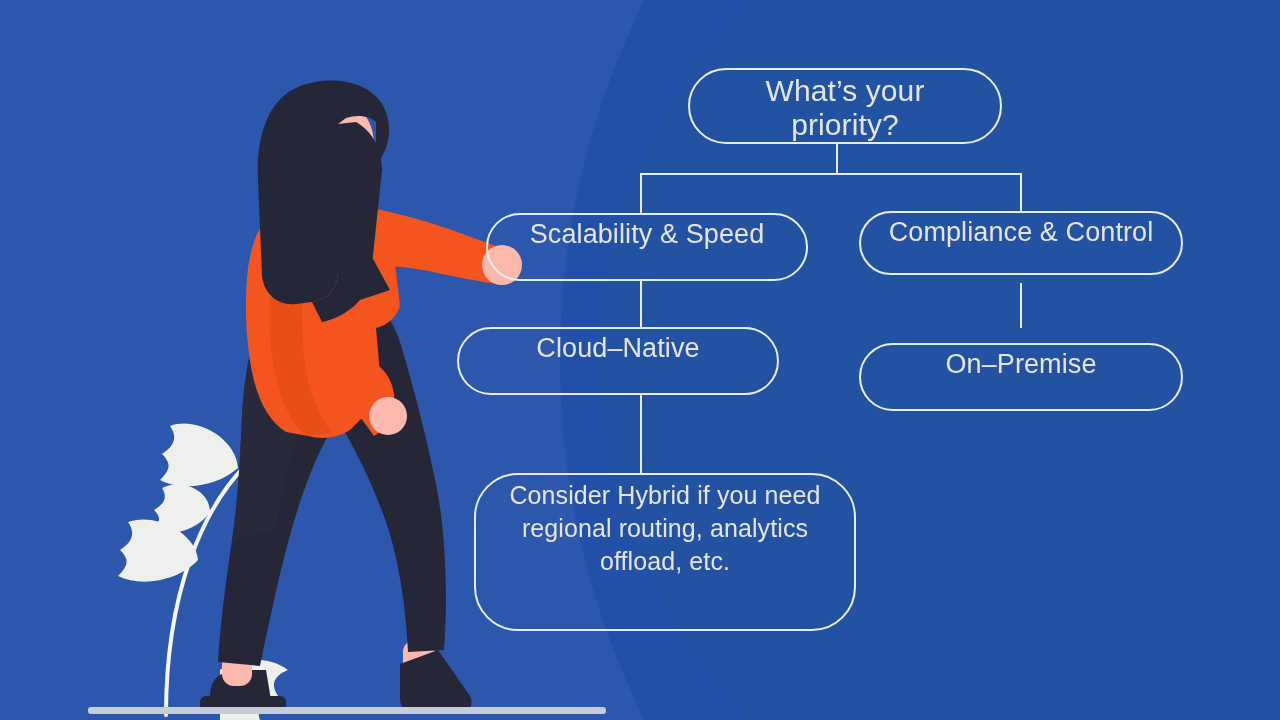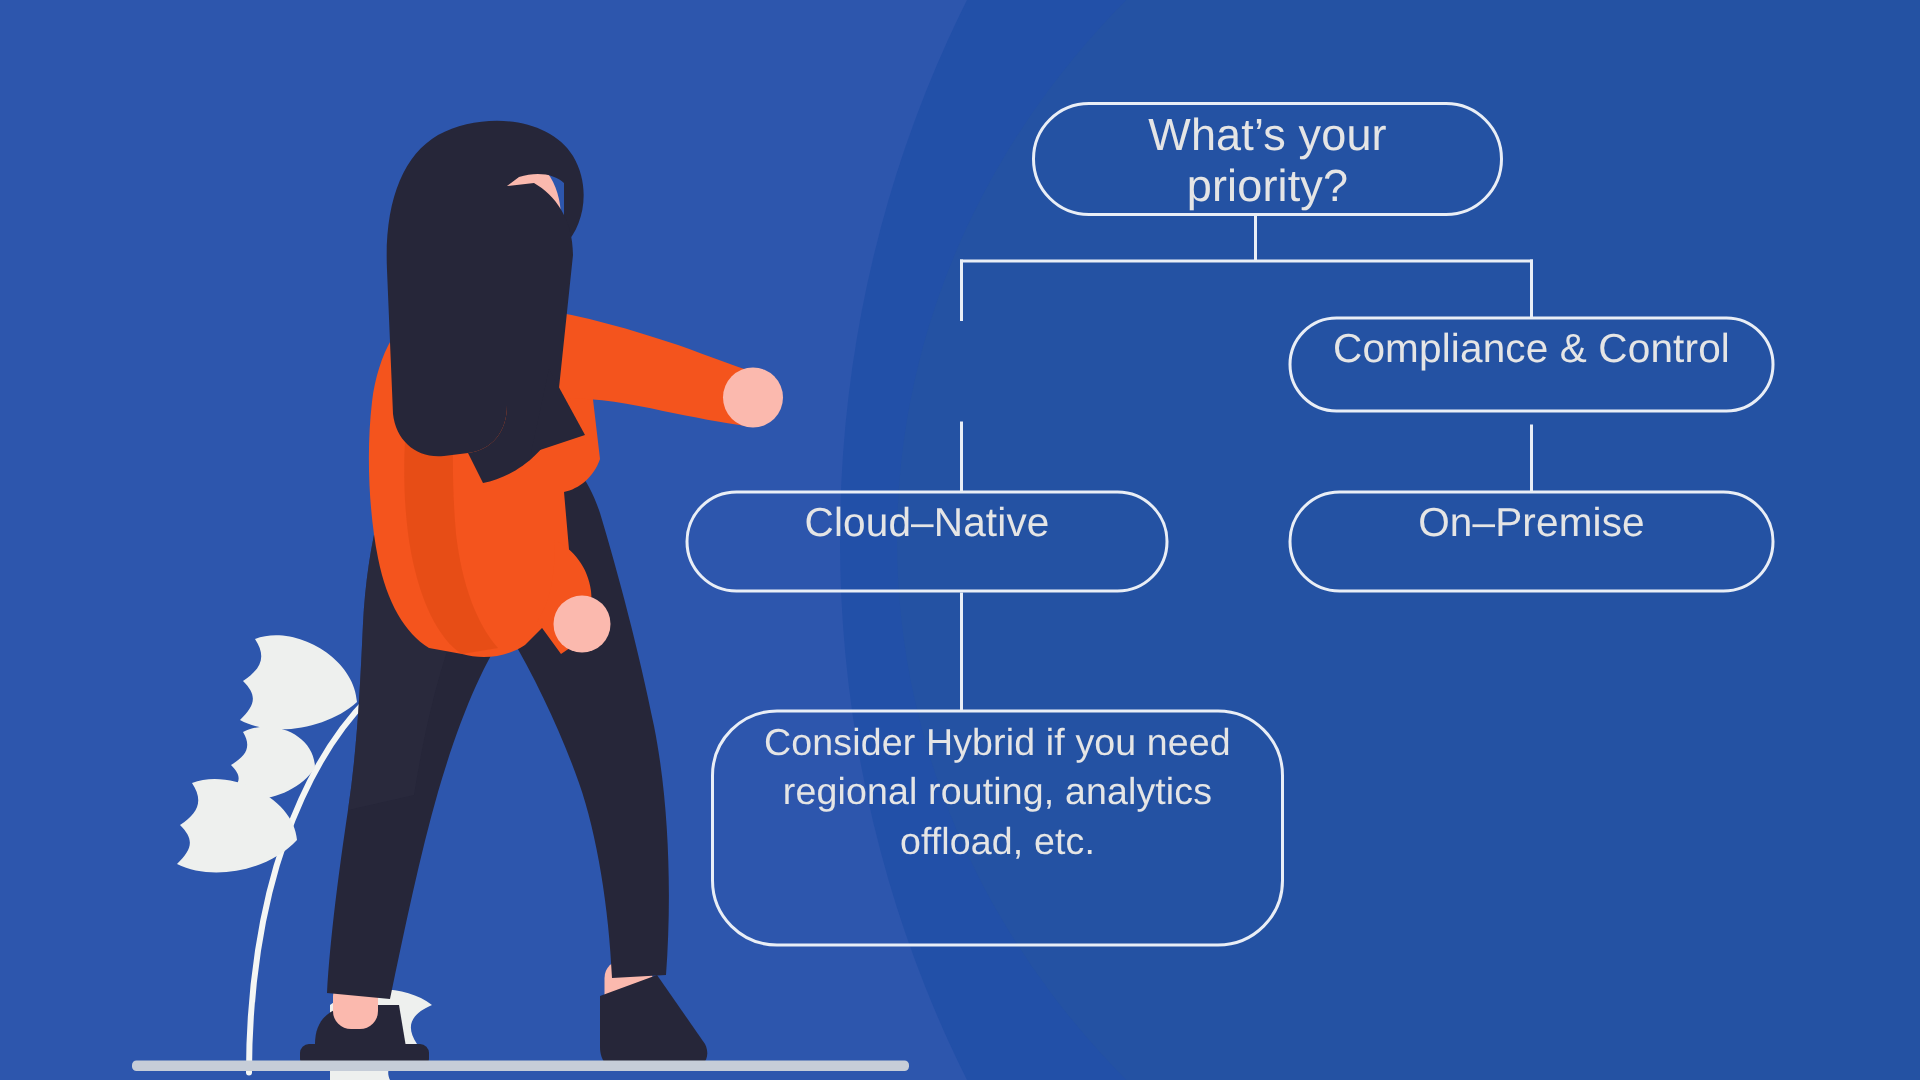--- a/index.html
+++ b/index.html
@@ -94,21 +94,21 @@
   }
   .node-comp {
     left: 859px; top: 211px; width: 324px; height: 64px;
     font-size: 27px;
   }
   .node-cloud {
     left: 457px; top: 327px; width: 322px; height: 68px;
     font-size: 27px;
   }
   .node-onprem {
-    left: 859px; top: 327px; width: 324px; height: 68px;
+    left: 859px; top: 343px; width: 324px; height: 68px;
     font-size: 27px;
   }
   .node-hybrid {
     left: 474px; top: 473px; width: 382px; height: 158px;
     font-size: 25px;
     border-radius: 44px;
     line-height: 1.32;
     padding: 4px 31px;
   }
   .conn {
@@ -216,20 +216,23 @@
     <div class="conn conn-v" style="left:640px; top:173px; height:41px;"></div>
     <div class="conn conn-v" style="left:1020px; top:173px; height:39px;"></div>
     <div class="conn conn-v" style="left:640px; top:281px; height:47px;"></div>
     <div class="conn conn-v" style="left:1020px; top:283px; height:45px;"></div>
     <div class="conn conn-v" style="left:640px; top:395px; height:79px;"></div>
 
     <div class="node node-root">
       <span>What’s your priority?</span>
     </div>
 
+    <div class="node node-scal">
+      <span>Scalability &amp; Speed</span>
+    </div>
 
     <div class="node node-comp">
       <span>Compliance &amp; Control</span>
     </div>
 
     <div class="node node-cloud">
       <span>Cloud–Native</span>
     </div>
 
     <div class="node node-onprem">

